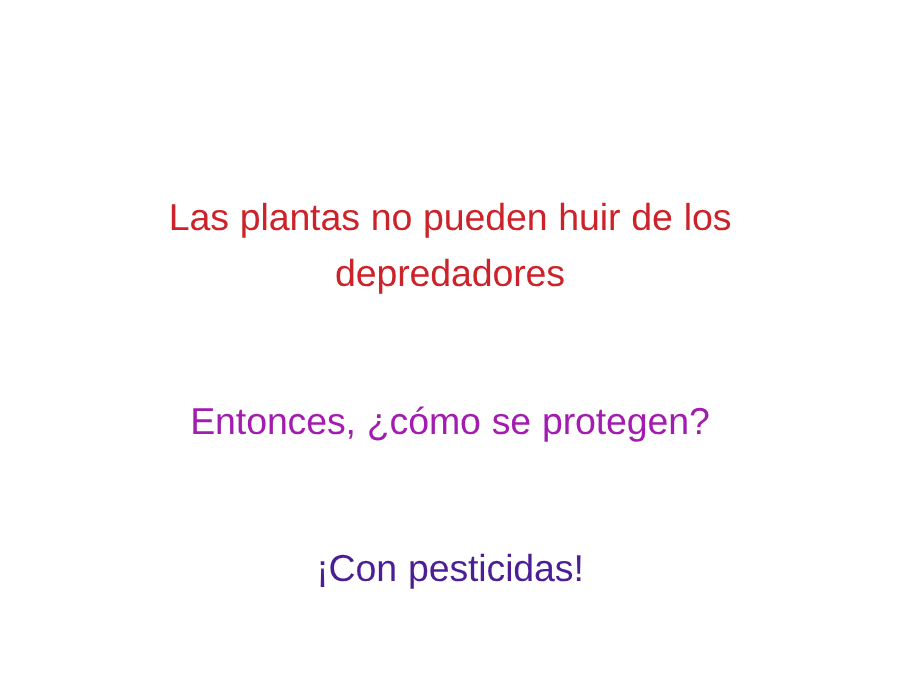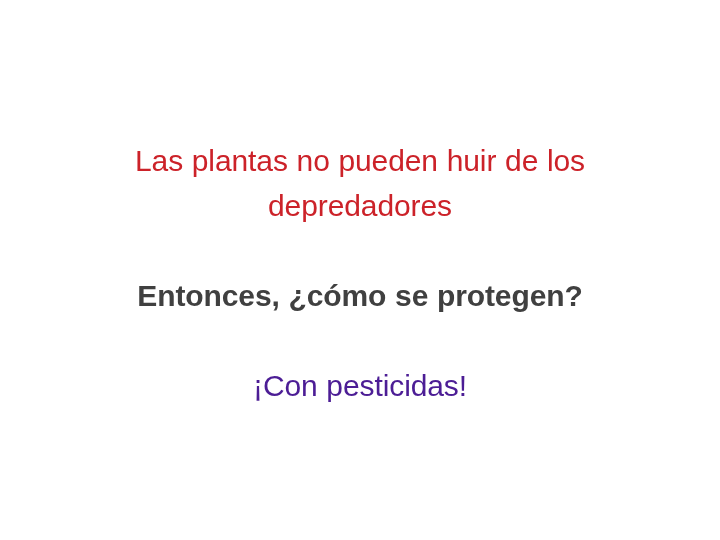--- a/index.html
+++ b/index.html
@@ -21,21 +21,21 @@
     box-sizing: border-box;
   }
   .text-block {
     position: absolute;
     left: 60px;
     top: 138px;
     width: 600px;
     text-align: center;
   }
   .para {
-    margin: 0;
+    margin: 14px;
     font-size: 30px;
     line-height: 45px;
     font-weight: 400;
     letter-spacing: -0.1px;
     word-spacing: 0.5px;
     white-space: pre-wrap;
   }
   .para-spacer {
     height: 45px;
   }
@@ -47,21 +47,21 @@
 <body style="background: rgb(255, 255, 255);">
 
 <div class="slide">
 
   <div class="text-block">
 
     <p class="para line-red" style="color: rgb(204, 34, 41);">Las plantas no pueden huir de los depredadores</p>
 
     <div class="para-spacer"></div>
 
-    <p class="para line-blue" style="color: #404040; font-weight: bold;">Entonces, ¿cómo se protegen?</p>
+    <p class="para line-blue" style="color: #a21caf;">Entonces, ¿cómo se protegen?</p>
 
     <div class="para-spacer"></div>
 
     <p class="para line-green" style="color: #4c1d95;">¡Con pesticidas!</p>
 
   </div>
 
 </div>
 
 </body></html>

